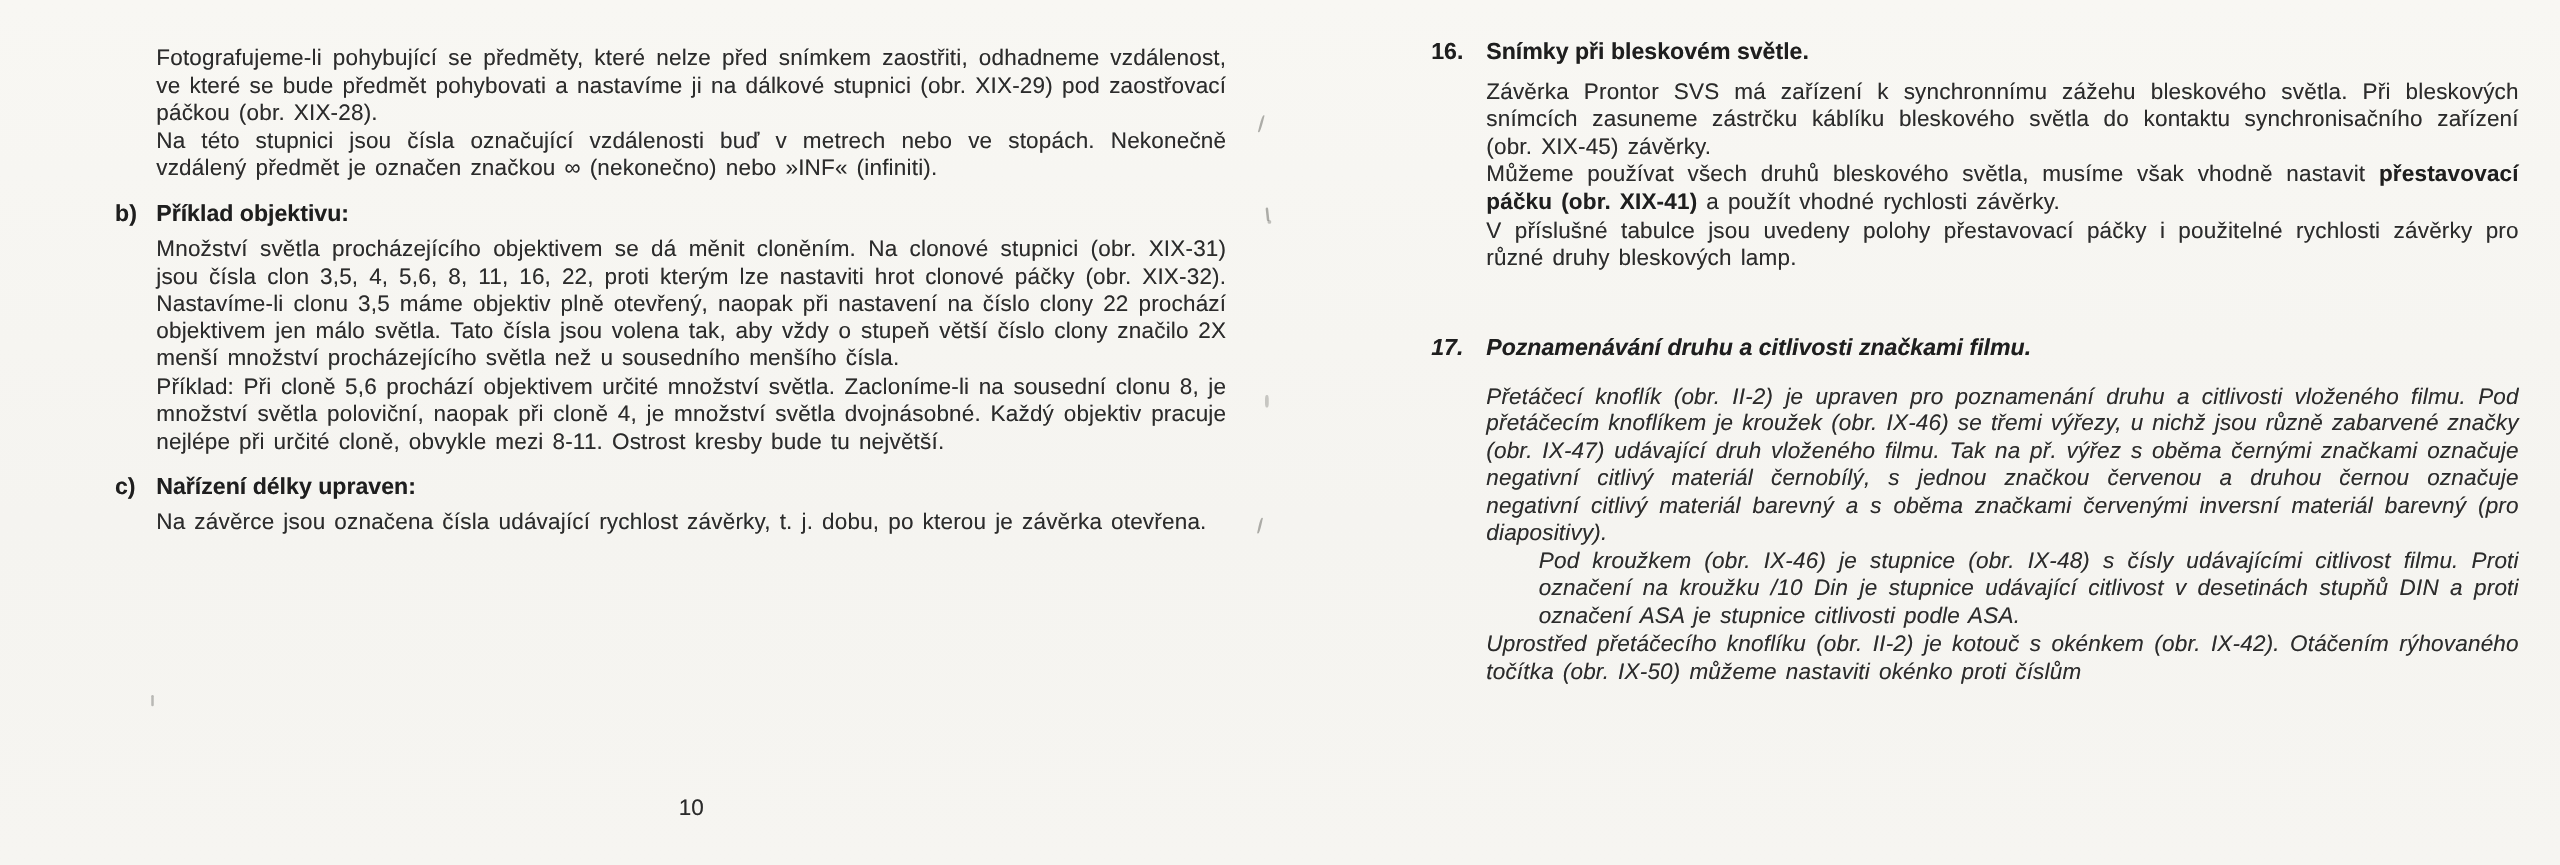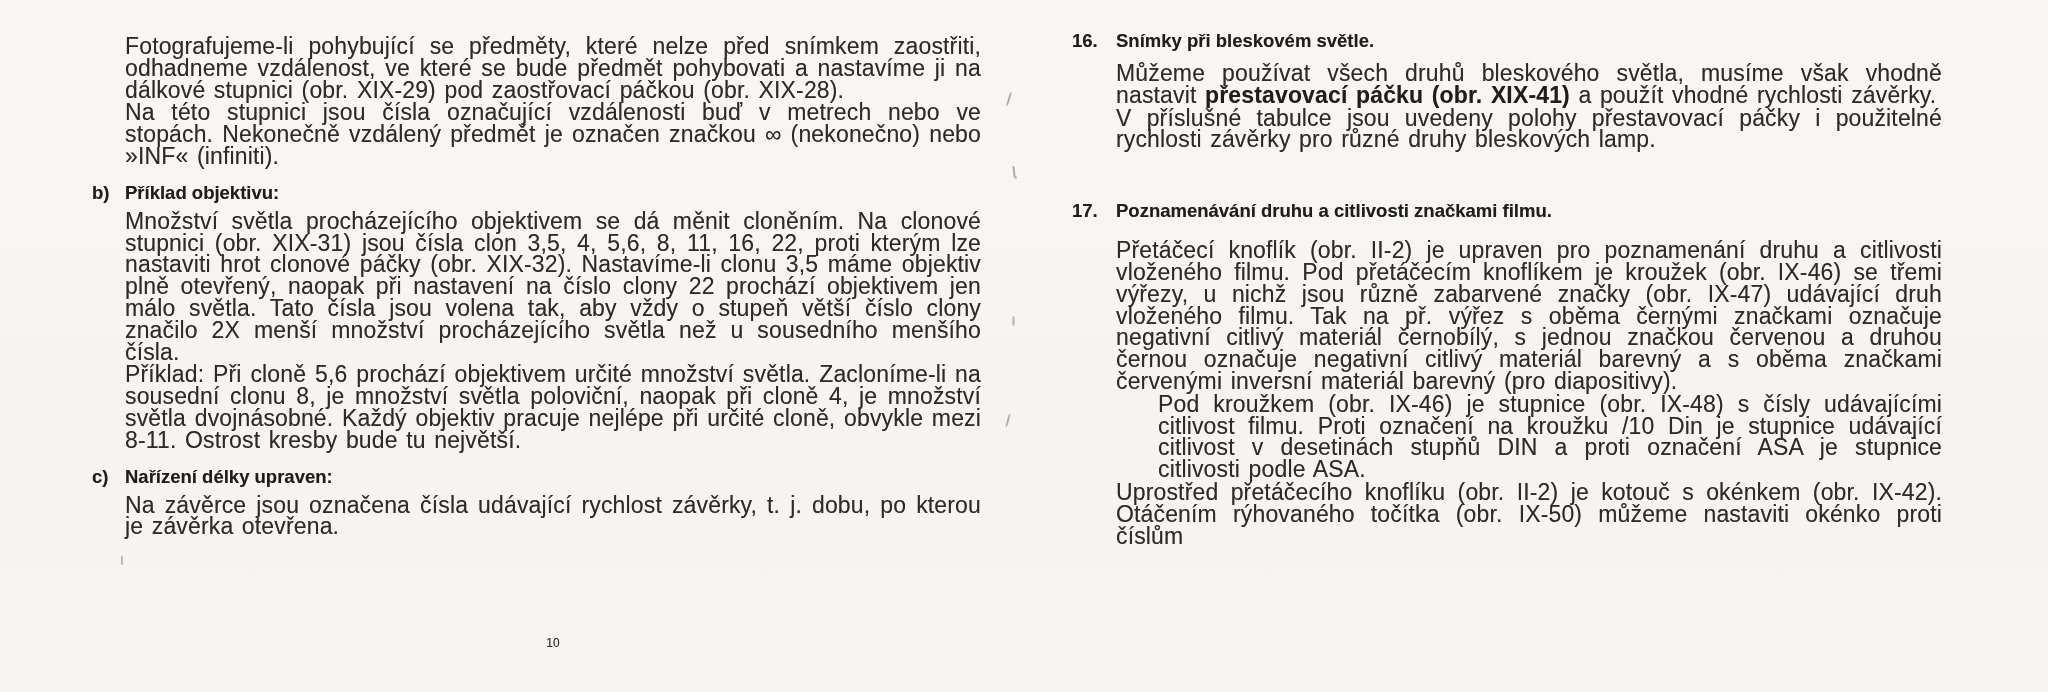--- a/index.html
+++ b/index.html
@@ -17,27 +17,27 @@
     width: 2048px;
     height: 692px;
     background:
       linear-gradient(180deg, #f8f7f3 0%, #f5f4f0 60%, #f6f5f1 100%);
   }
   .page {
     position: absolute;
     top: 0;
   }
   .page-left  { left: 125px; width: 856px; }
-  .page-right { left: 1116px; width: 826px; }
+  .page-right { left: 1189px; width: 826px; }
 
   .page-inner-left  { padding-top: 36px; }
   .page-inner-right { padding-top: 30px; }
 
   .para {
-    font-size: 23px;
+    font-size: 18px;
     line-height: 21.8px;
     text-align: justify;
     margin: 0;
     letter-spacing: 0.15px;
     word-spacing: 2px;
     text-shadow: 0 0 0.4px rgba(20,20,20,0.35);
   }
   .para + .para { margin-top: 1px; }
   .gap-s { margin-top: 6px; }
   .gap-m { margin-top: 8px; margin-left: 42px; }
@@ -60,31 +60,31 @@
     margin-left: -44px;
     font-weight: bold;
     font-size: 18.5px;
     line-height: 22px;
     color: #1e1e1e;
     margin-bottom: 11px;
     text-shadow: 0 0 0.5px rgba(0,0,0,0.4);
   }
   .num-head .num { width: 44px; flex: 0 0 44px; }
 
-  .section-17 { margin-top: 49px; }
+  .section-17 { margin-top: 49px; font-style: italic; }
   .section-17 .num-head { margin-bottom: 18px; }
 
   .bold-inline { font-weight: bold; color: #1e1e1e; }
 
   .pagenum {
     position: absolute;
     top: 636px;
     width: 100%;
     text-align: center;
-    font-size: 12px;
+    font-size: 18px;
     color: #2b2b2b;
     text-shadow: 0 0 0.4px rgba(20,20,20,0.35);
   }
 
   
   .artifact {
     position: absolute;
     background: #6f6f6a;
     opacity: 0.55;
     border-radius: 2px;
@@ -123,20 +123,21 @@
   </div>
 
   <div class="page page-right">
     <div class="page-inner-right">
 
       <div class="section-16">
         <div class="num-head">
           <span class="num">16.</span>
           <span>Snímky při bleskovém světle.</span>
         </div>
+        <p class="para">Závěrka Prontor SVS má zařízení k synchronnímu zážehu bleskového světla. Při bleskových snímcích zasuneme zástrčku káblíku bleskového světla do kontaktu synchronisačního zařízení (obr. XIX-45) závěrky.</p>
         <p class="para gap-s"><span>Můžeme používat všech druhů bleskového světla, musíme však vhodně nastavit </span><span class="bold-inline">přestavovací páčku (obr. XIX-41)</span><span> a použít vhodné rychlosti závěrky.</span></p>
         <p class="para gap-s">V příslušné tabulce jsou uvedeny polohy přestavovací páčky i použitelné rychlosti závěrky pro různé druhy bleskových lamp.</p>
       </div>
 
       <div class="section-17">
         <div class="num-head">
           <span class="num">17.</span>
           <span>Poznamenávání druhu a citlivosti značkami filmu.</span>
         </div>
         <p class="para">Přetáčecí knoflík (obr. II-2) je upraven pro poznamenání druhu a citlivosti vloženého filmu. Pod přetáčecím knoflíkem je kroužek (obr. IX-46) se třemi výřezy, u nichž jsou různě zabarvené značky (obr. IX-47) udávající druh vloženého filmu. Tak na př. výřez s oběma černými značkami označuje negativní citlivý materiál černobílý, s jednou značkou červenou a druhou černou označuje negativní citlivý materiál barevný a s oběma značkami červenými inversní materiál barevný (pro diapositivy).</p>

